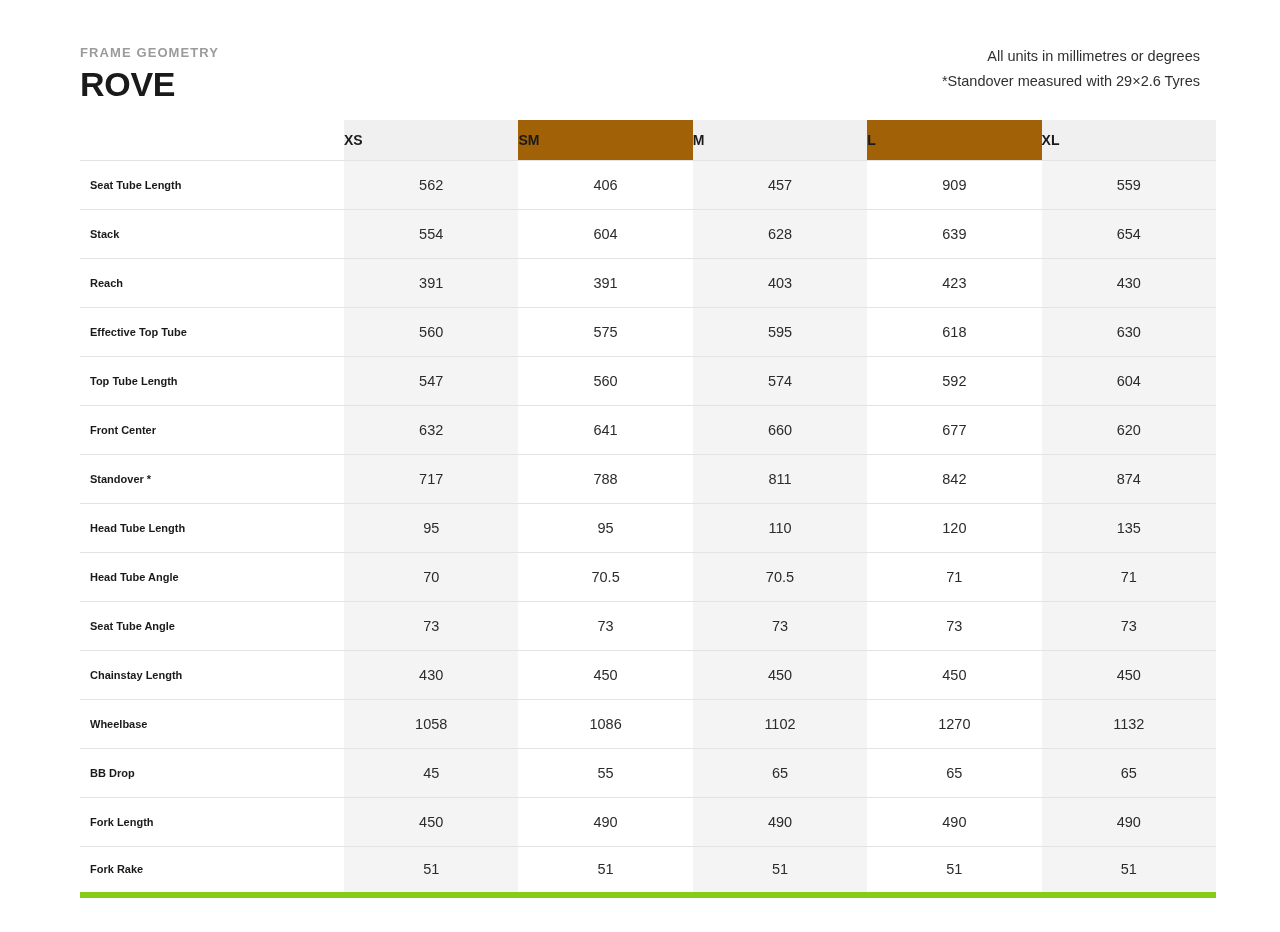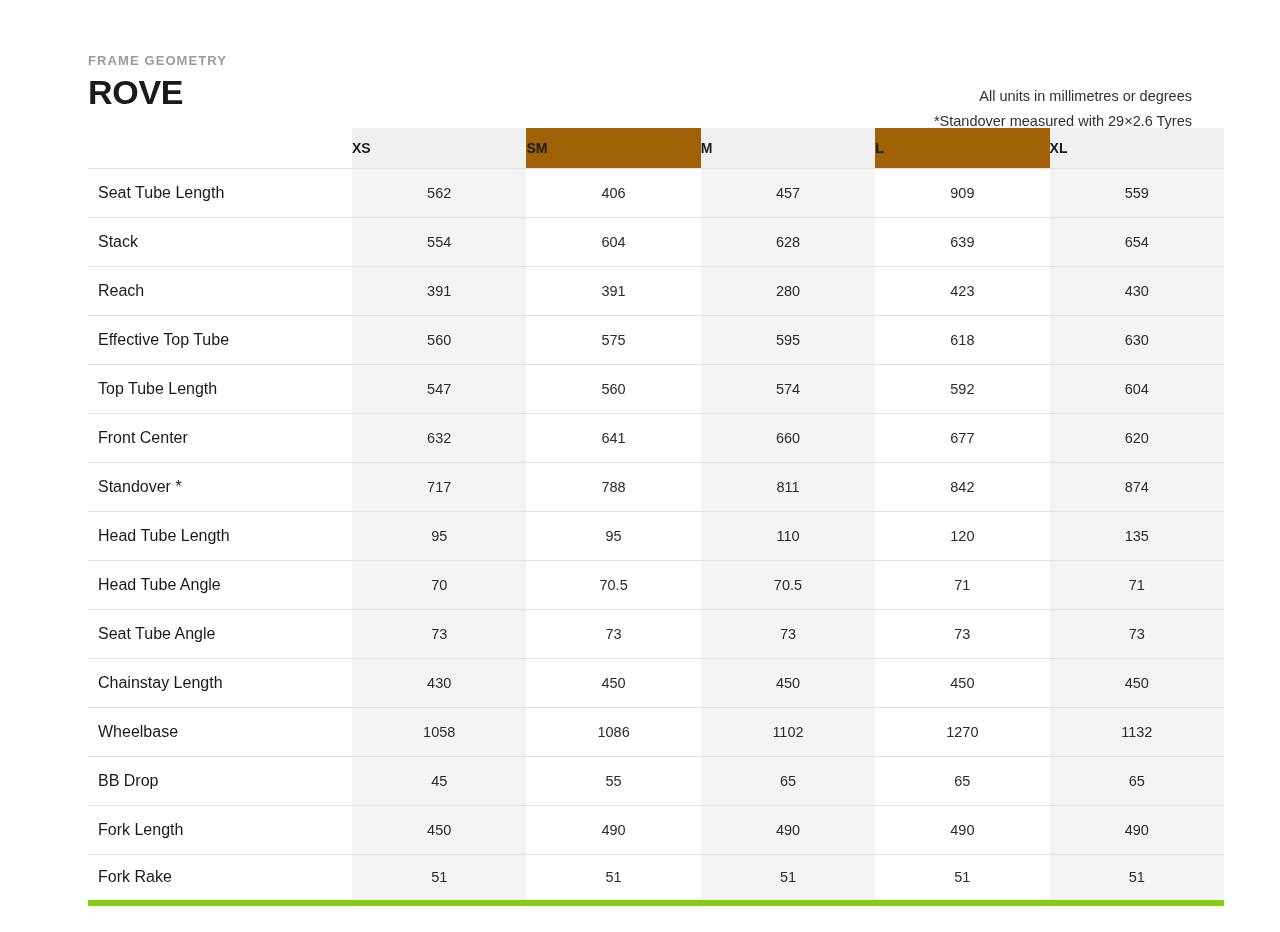--- a/index.html
+++ b/index.html
@@ -12,21 +12,21 @@
     width: 1280px;
     height: 932px;
     font-family: "Liberation Sans", sans-serif;
     color: #1a1a1a;
     overflow: hidden;
   }
   .page {
     position: relative;
     width: 1280px;
     height: 676px;
-    padding: 16px;
+    padding: 8px;
   }
   .header {
     position: relative;
     padding: 36px 72px 0 72px;
     height: 112px;
   }
   .eyebrow {
     font-size: 13px;
     font-weight: bold;
     letter-spacing: 1.1px;
@@ -38,21 +38,21 @@
     font-size: 34px;
     font-weight: bold;
     letter-spacing: -0.3px;
     color: #1a1a1a;
     margin: 0;
     line-height: 40px;
   }
   .notes {
     position: absolute;
     right: 72px;
-    top: 68px;
+    top: 36px;
     text-align: right;
     font-size: 14.5px;
     line-height: 25px;
     color: #303030;
   }
   .table-wrap {
     padding: 0 72px;
   }
   table.geo {
     width: 1136px;
@@ -87,22 +87,22 @@
     vertical-align: middle;
     color: #2b2b2b;
     border-top: 1px solid #e3e3e3;
     padding: 0;
   }
   table.geo tbody tr:last-child td {
     border-bottom: 6px solid #84cc16;
   }
   table.geo tbody td.row-label {
     text-align: left;
-    font-weight: normal;
-    font-size: 16px;
+    font-weight: bold;
+    font-size: 11px;
     color: #1a1a1a;
     padding-left: 10px;
     background: #ffffff;
   }
   table.geo tbody td.shaded {
     background: #f4f4f4;
   }
   table.geo tbody td.plain {
     background: #ffffff;
   }
@@ -155,21 +155,21 @@
             <td class="shaded">554</td>
             <td class="plain">604</td>
             <td class="shaded">628</td>
             <td class="plain">639</td>
             <td class="shaded">654</td>
           </tr>
           <tr>
             <td class="row-label">Reach</td>
             <td class="shaded">391</td>
             <td class="plain">391</td>
-            <td class="shaded">280</td>
+            <td class="shaded">403</td>
             <td class="plain">423</td>
             <td class="shaded">430</td>
           </tr>
           <tr>
             <td class="row-label">Effective Top Tube</td>
             <td class="shaded">560</td>
             <td class="plain">575</td>
             <td class="shaded">595</td>
             <td class="plain">618</td>
             <td class="shaded">630</td>

